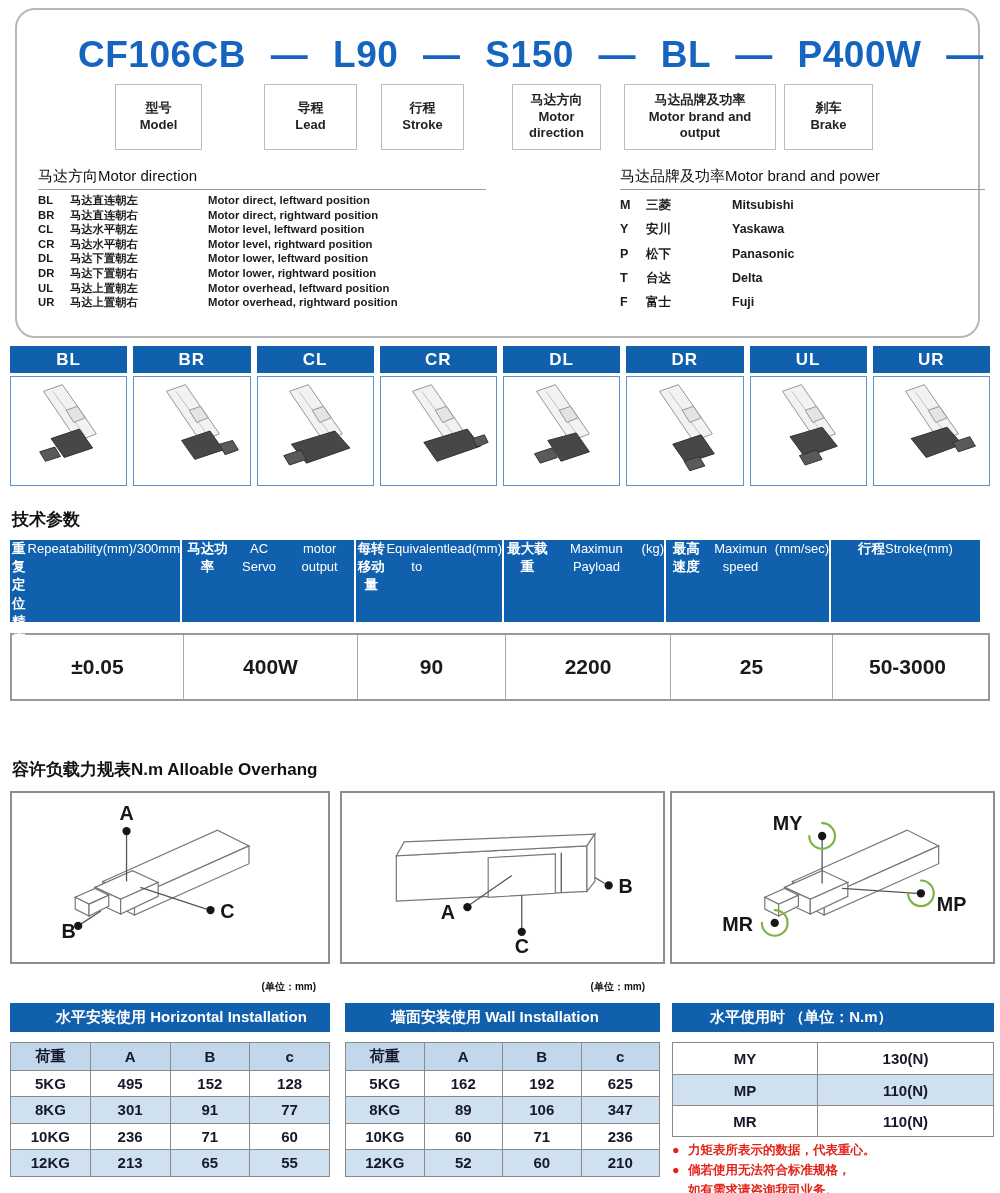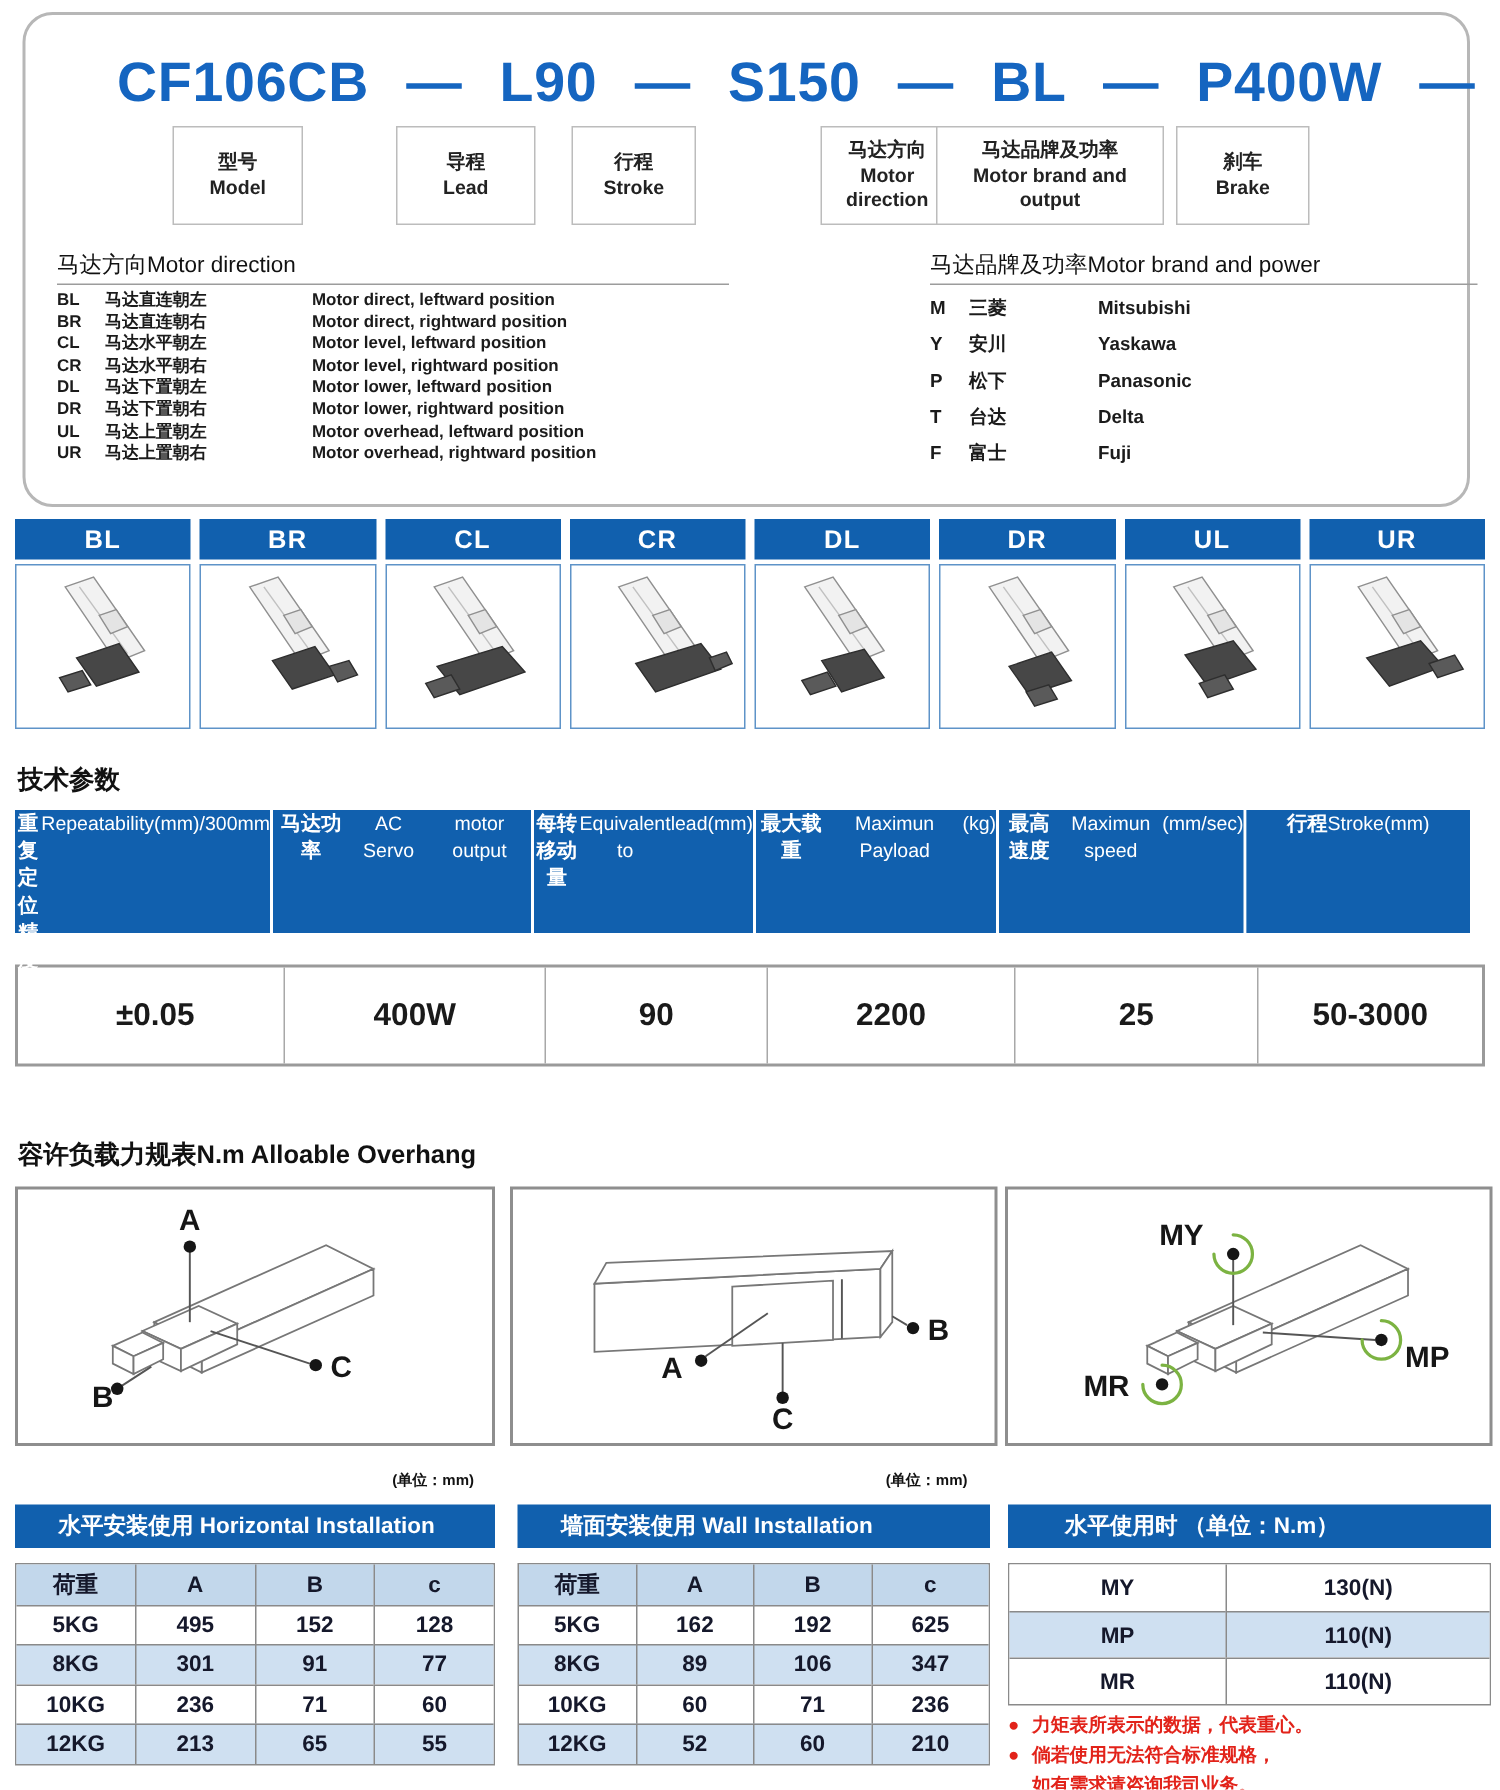--- a/index.html
+++ b/index.html
@@ -6,21 +6,21 @@
   body{width:1000px;height:1193px;position:relative;font-family:"Liberation Sans","DejaVu Sans",sans-serif;color:#1a1a1a;overflow:hidden;}
   .abs{position:absolute;}
 
   
   .top-panel{left:15px;top:8px;width:961px;height:326px;border:2px solid #b7b7b7;border-radius:20px;background:#fff;}
   .model-code{left:78px;top:34px;font-size:37px;font-weight:bold;color:#1565c0;white-space:nowrap;word-spacing:14px;letter-spacing:0.5px;}
   .label-box{position:absolute;top:84px;height:66px;border:1px solid #bcbcbc;background:#fff;display:flex;flex-direction:column;align-items:center;justify-content:center;text-align:center;font-size:13px;font-weight:bold;line-height:1.3;color:#222;box-sizing:border-box;padding:2px 3px;}
   .bx-model{left:115px;width:87px;}
   .bx-lead{left:264px;width:93px;}
   .bx-stroke{left:381px;width:83px;}
-  .bx-dir{left:512px;width:89px;margin-left:35px;}
+  .bx-dir{left:512px;width:89px;}
   .bx-brand{left:624px;width:152px;}
   .bx-brake{left:784px;width:89px;}
 
   .list{position:absolute;top:167px;}
   .list-l{left:38px;width:448px;}
   .list-r{left:620px;width:365px;}
   .list-title{font-size:15px;font-weight:normal;border-bottom:1.5px solid #9c9c9c;padding-bottom:3px;margin-bottom:3px;color:#111;}
   .dir-row{display:flex;font-size:11.3px;font-weight:bold;line-height:14.6px;color:#1b1b1b;}
   .dir-code{width:32px;}
   .dir-cn{width:138px;}
@@ -36,21 +36,21 @@
   .g-img{margin-top:3px;height:110px;border:1px solid #5e93c8;background:#fff;display:flex;align-items:center;justify-content:center;box-sizing:border-box;}
 
   
   .sec-title{position:absolute;left:12px;font-size:17px;font-weight:bold;color:#111;}
   .tech-title{top:508px;}
   .tech-table{left:10px;top:540px;width:980px;}
   .tech-head{display:flex;}
   .tech-hcell{background:#1160ae;color:#fff;height:82px;display:flex;flex-direction:row;justify-content:center;text-align:center;font-size:13px;line-height:1.35;box-sizing:border-box;border-right:2.5px solid #fff;}
   .tech-hcell:last-child{border-right:none;}
   .tech-hcell .cn{font-weight:bold;font-size:13.5px;}
-  .tech-vals{display:flex;margin-top:21px;border:2px solid #9a9a9a;box-sizing:border-box;justify-content:flex-end;}
+  .tech-vals{display:flex;margin-top:11px;border:2px solid #9a9a9a;box-sizing:border-box;}
   .tech-vcell{height:64px;display:flex;align-items:center;justify-content:center;font-size:21px;font-weight:bold;box-sizing:border-box;border-right:1.5px solid #a8a8a8;}
   .tech-vcell:last-child{border-right:none;}
   .c0{width:172px;}.c1{width:174px;}.c2{width:148px;}.c3{width:165px;}.c4{width:162px;}.c5{width:149px;}
 
   
   .over-title{top:758px;}
   .diagram{position:absolute;top:791px;height:173px;border:2px solid #8e8e8e;background:#fff;box-sizing:border-box;}
   .d1{left:10px;width:320px;}
   .d2{left:340px;width:325px;}
   .d3{left:670px;width:325px;}
@@ -58,21 +58,21 @@
   .dline{stroke:#555;stroke-width:1.3;fill:none;}
   .dshape{stroke:#777;stroke-width:1.2;fill:#ffffff;}
   .ddot{fill:#161616;}
   .dlabel{font-size:20px;font-weight:bold;fill:#161616;font-family:"Liberation Sans","DejaVu Sans",sans-serif;}
   .garc{fill:none;stroke-width:2.2;stroke-linecap:round;}
 
   
   .unit{position:absolute;top:980px;font-size:10px;font-weight:bold;text-align:right;color:#111;}
   .u1{left:10px;width:306px;}
   .u2{left:345px;width:300px;}
-  .bar{position:absolute;top:1003px;height:29px;background:#1160ae;color:#fff;font-size:15px;font-weight:bold;display:flex;align-items:center;box-sizing:border-box;padding-left:29px;}
+  .bar{position:absolute;top:1003px;height:29px;background:#1160ae;color:#fff;font-size:15px;font-weight:bold;display:flex;align-items:center;box-sizing:border-box;padding-left:46px;}
   .bar1{left:10px;width:320px;}
   .bar2{left:345px;width:315px;}
   .bar3{left:672px;width:322px;padding-left:38px;}
   .dtable{position:absolute;top:1042px;border:1.5px solid #8a8a8a;box-sizing:border-box;background:#fff;}
   .t1{left:10px;width:320px;}
   .t2{left:345px;width:315px;}
   .t3{left:672px;width:322px;}
   .drow{display:flex;height:26.5px;}
   .t3 .drow{height:31px;}
   .dcell{flex:1;display:flex;align-items:center;justify-content:center;font-size:15px;font-weight:bold;border-left:1px solid #8a8a8a;border-top:1px solid #8a8a8a;box-sizing:border-box;color:#15182b;}

